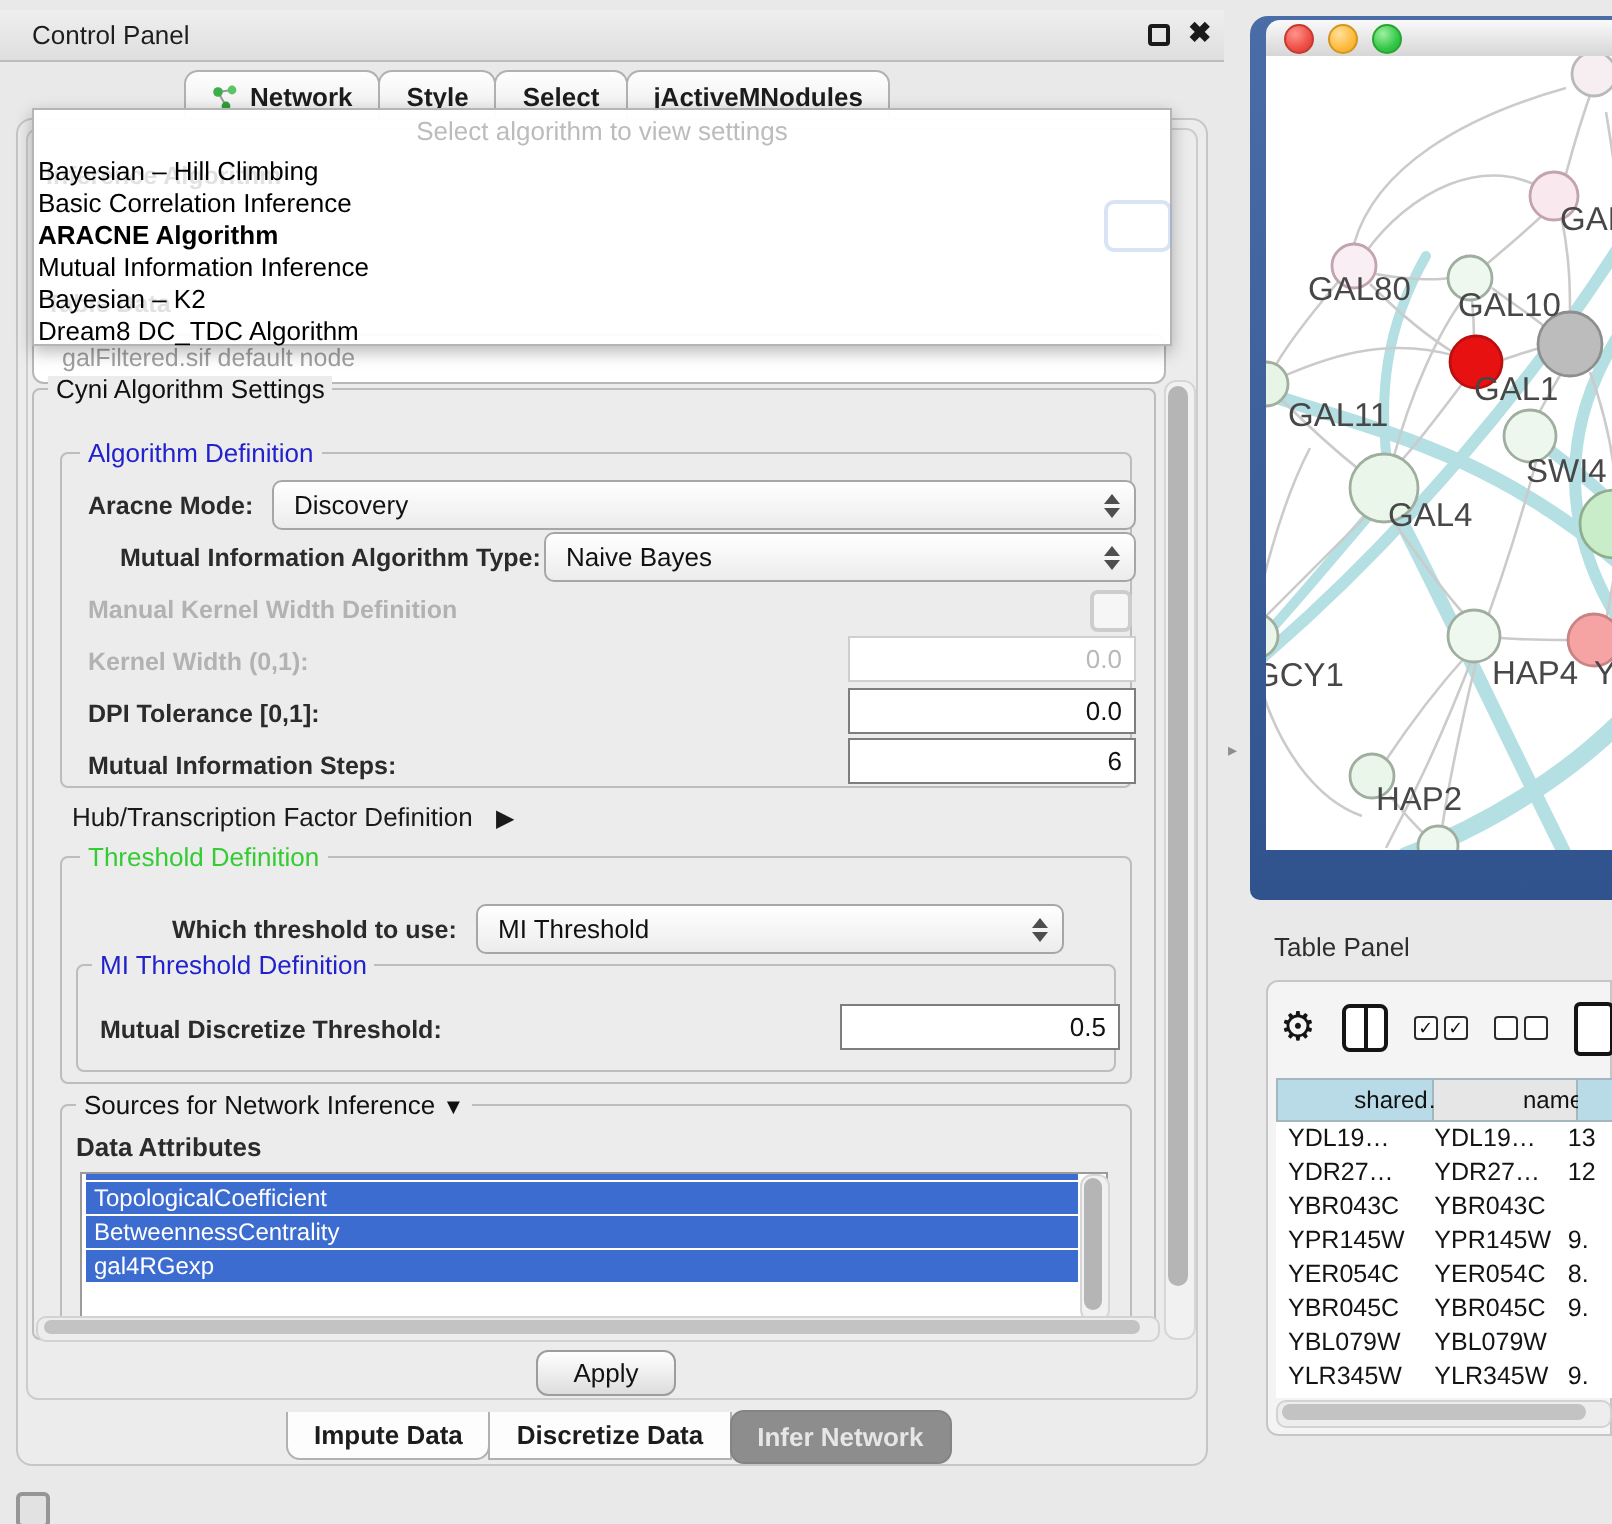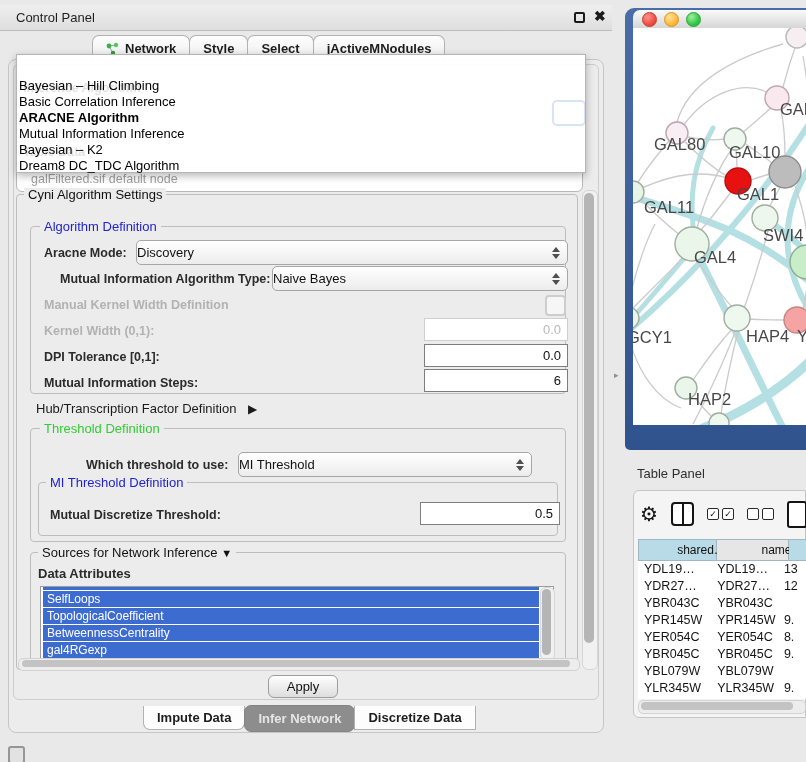--- a/index.html
+++ b/index.html
@@ -22,21 +22,21 @@
               border:1px solid #c6c6c6;border-radius:8px;}
   .innerpanel{left:13px;top:64px;width:586px;height:636px;background:#ececec;
               border:1px solid #cdcdcd;border-radius:6px;}
   
   .gb{position:absolute;border:1px solid #bdbdbd;border-radius:4px;box-sizing:border-box;}
   .gbt{position:absolute;background:#ececec;padding:0 4px;font-size:13px;line-height:14px;color:#111;white-space:nowrap;}
   .lbl{position:absolute;font-size:12.5px;font-weight:bold;color:#2b2b2b;white-space:nowrap;}
   .lbl.dis{color:#b2b2b2;}
   .combo{position:absolute;background:linear-gradient(#ffffff,#ececec);border:1px solid #a6a6a6;
          border-radius:5px;font-size:13px;color:#111;display:flex;align-items:center;
-         box-sizing:border-box;}
+         padding-left:10px;box-sizing:border-box;}
   .stepper{position:absolute;right:7px;top:50%;transform:translateY(-50%);display:flex;
            flex-direction:column;gap:2px;}
   .tri-up{width:0;height:0;border-left:4px solid transparent;border-right:4px solid transparent;
           border-bottom:5px solid #4e4e4e;}
   .tri-dn{width:0;height:0;border-left:4px solid transparent;border-right:4px solid transparent;
           border-top:5px solid #4e4e4e;}
   .tfield{position:absolute;background:#fff;border:1px solid #7e7e7e;font-size:13px;color:#111;
           display:flex;align-items:center;justify-content:flex-end;padding-right:6px;box-sizing:border-box;}
   .tfield.dis{border:1px solid #cfcfcf;color:#b9b9b9;}
   .chk{position:absolute;width:17px;height:17px;border:2px solid #cdcdcd;border-radius:4px;background:#f6f6f6;}
@@ -197,44 +197,44 @@
 <div class="tfield" style="left:420px;top:502px;width:140px;height:23px;">0.5</div>
 
 <div class="gb" style="left:30px;top:552px;width:536px;height:112px;"></div>
 <div class="gbt" style="left:38px;top:546px;">
   <span>Sources for Network Inference</span>
   <span style="font-size:11px;">▼</span>
 </div>
 <div class="lbl" style="left:38px;top:566px;font-size:13px;">Data Attributes</div>
 <div class="abs attrlist" id="attrlist">
     <div class="sliver"></div>
-    <div class="aitem" style="background: rgb(61, 108, 208);">SelfLoops</div>
     <div class="aitem" style="background: rgb(61, 108, 208);">TopologicalCoefficient</div>
     <div class="aitem" style="background: rgb(61, 108, 208);">BetweennessCentrality</div>
     <div class="aitem" style="background: rgb(61, 108, 208);">gal4RGexp</div>
   </div>
 <div class="vtrack" style="left:540px;top:587px;width:13px;height:72px;"></div>
 <div class="vthumb" style="left:542px;top:589px;width:9px;height:66px;"></div>
 
 <div class="vtrack" style="left:582px;top:190px;width:14px;height:478px;"></div>
 <div class="vthumb" style="left:584px;top:193px;width:10px;height:450px;"></div>
 <div class="hsb-track" style="left:18px;top:658px;width:560px;height:11px;"></div>
 <div class="hsb" style="left:22px;top:660px;width:548px;height:7px;"></div>
 
 <div class="abs applybtn">Apply</div>
 
 <div class="abs btabrow" id="btabrow">
     <div class="btab">Impute Data</div>
+    <div class="btab">Discretize Data</div>
     <div class="btab selected">Infer Network</div>
-    <div class="btab">Discretize Data</div>
   </div>
 
 <div class="abs miniwin"></div>
 
 <div class="abs popup" id="popup">
+  <div class="hint">Select algorithm to view settings</div>
   <div class="ghost" style="left:6px;top:26px;">Inference Algorithm</div>
   <div class="ghost" style="left:6px;top:90px;">Table Data</div>
   <div style="position:absolute;left:535px;top:45px;width:30px;height:22px;border:2px solid #8fb0e0;border-radius:5px;opacity:.35;"></div>
 <div class="pitem" style="top: 23px;">Bayesian – Hill Climbing</div>
     <div class="pitem" style="top: 39px;">Basic Correlation Inference</div>
     <div class="pitem" style="top: 55px; font-weight: bold;">ARACNE Algorithm</div>
     <div class="pitem" style="top: 71px;">Mutual Information Inference</div>
     <div class="pitem" style="top: 87px;">Bayesian – K2</div>
     <div class="pitem" style="top: 103px;">Dream8 DC_TDC Algorithm</div>
   </div>

